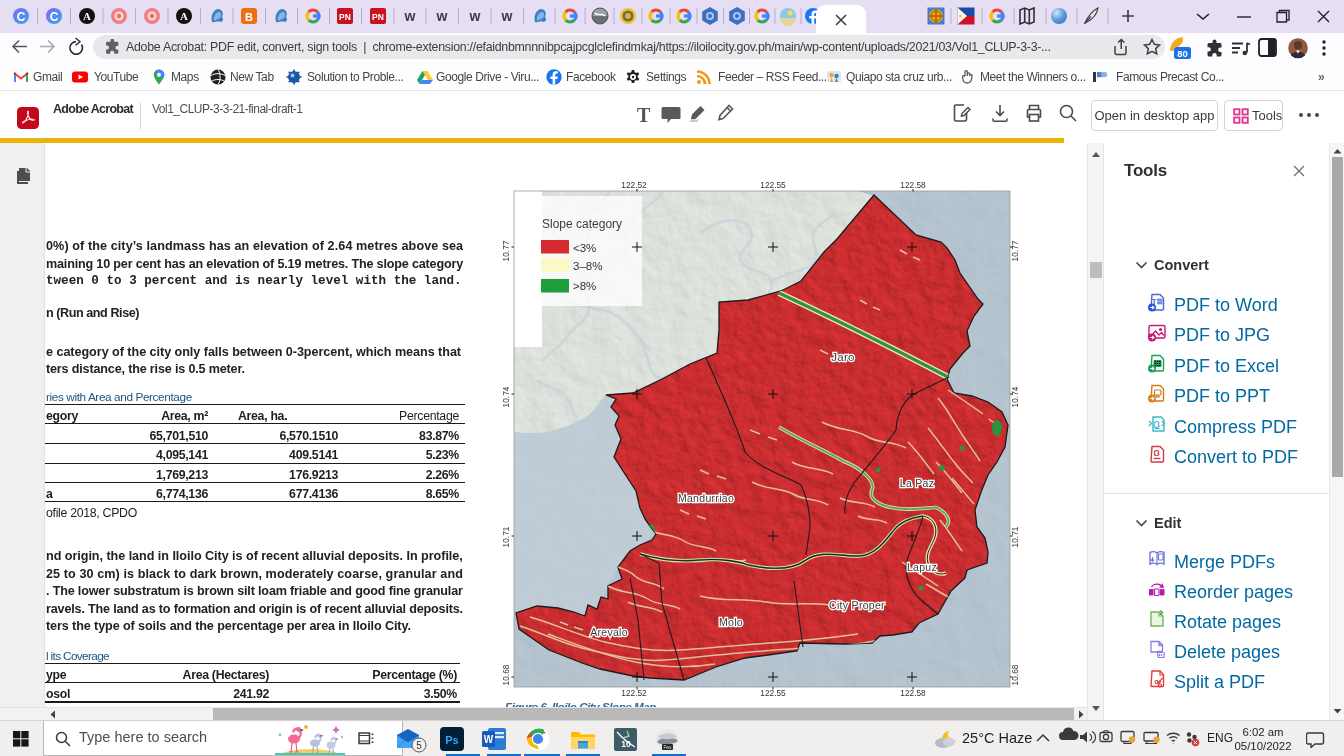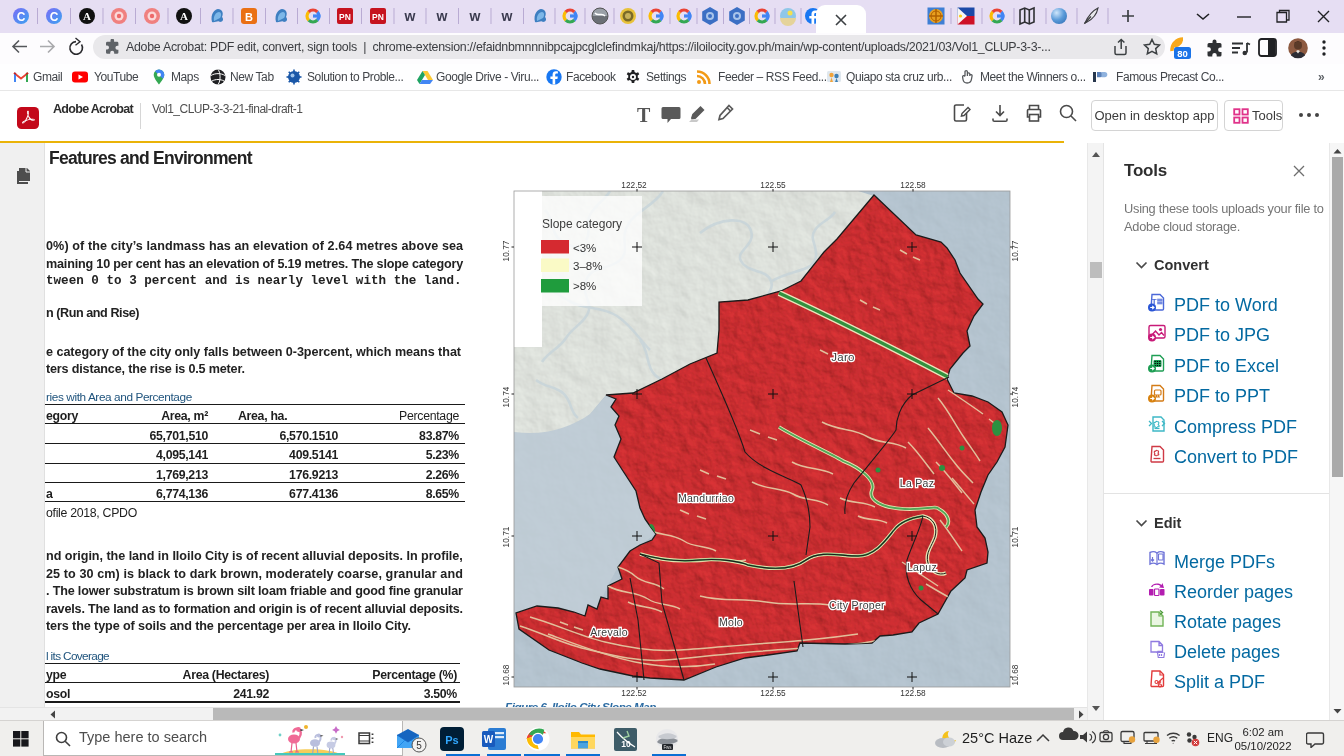--- a/index.html
+++ b/index.html
@@ -16,21 +16,21 @@
   #toolbar { left:0; top:33px; width:1344px; height:31px; background:#fdfcfe; }
   #omnibox { position:absolute; left:93px; top:2px; width:1072px; height:24px; background:#e9e8eb; border-radius:12px; overflow:hidden; }
   #omnitext { position:absolute; left:33px; top:5px; font-size:12.4px; letter-spacing:-0.28px; color:#3b3d41; white-space:nowrap; }
 
   
   #bookmarks { left:0; top:64px; width:1344px; height:27px; background:#fefeff; border-bottom:1px solid #e7e7e7; }
   .bk { position:absolute; top:6px; font-size:12px; letter-spacing:-0.4px; color:#42454a; white-space:nowrap; }
   .bkic { position:absolute; top:5px; width:16px; height:16px; }
 
   
-  #acrohead { left:0; top:91px; width:1064px; height:52px; background:#fff; border-bottom:2px solid #eab308; }
+  #acrohead { left:0; top:91px; width:1064px; height:52px; background:#fff; border-bottom:5px solid #eab308; }
 
   
   #rail { left:0; top:143px; width:45px; height:564px; background:#f0f0f0; border-right:1px solid #e0e0e0;}
   #page { left:45px; top:143px; width:1042px; height:564px; background:#fff; overflow:hidden; }
   .dline { position:absolute; color:#222; font-size:12.6px; font-weight:700; white-space:nowrap; letter-spacing:-0.25px;}
   .cap { position:absolute; color:#21557e; font-size:11.8px; font-weight:400; white-space:nowrap; letter-spacing:-0.4px;}
   .trule { position:absolute; height:1.4px; background:#1a1a1a; }
   .tcell { position:absolute; font-size:12.3px; font-weight:700; color:#1e1e1e; white-space:nowrap; letter-spacing:-0.3px;}
 
   
@@ -409,21 +409,20 @@
     </svg>
   </div>
   <div class="abs" id="rail">
     <svg width="20" height="20" style="position:absolute;left:14px;top:23px" fill="#4d4d4d">
       <path d="M5,2 h8 l3,3 v10 h-11 Z" fill="#4d4d4d"></path>
       <path d="M3,5 h2 v11 h9 v2 h-11 Z" fill="#4d4d4d"></path>
       <path d="M12,2 v4 h4" stroke="#f0f0f0" stroke-width="1" fill="none"></path>
     </svg>
   </div>
   <div class="abs" id="page">
-    <div class="dline" style="left:4px;top:5px;font-size:17.5px;letter-spacing:-0.75px;">Features and Environment</div>
     <div class="dline" style="left:1px;top:96px;letter-spacing:0.09px;">0%) of the city’s landmass has an elevation of 2.64 metres above sea</div>
     <div class="dline" style="left:1px;top:113.5px;letter-spacing:-0.18px;">maining 10 per cent has an elevation of 5.19 metres. The slope category</div>
     <div class="dline" style="left:1px;top:131px;letter-spacing:0;font-family:Liberation Mono, monospace;">tween 0 to 3 percent and is nearly level with the land.</div>
     <div class="dline" style="left:1px;top:163px;letter-spacing:-0.44px;">n (Run and Rise)</div>
     <div class="dline" style="left:1px;top:201.5px;letter-spacing:-0.04px;">e category of the city only falls between 0-3percent, which means that</div>
     <div class="dline" style="left:1px;top:218.5px;letter-spacing:-0.17px;">ters distance, the rise is 0.5 meter.</div>
     <div class="cap" style="left:1px;top:247px;">ries with Area and Percentage</div>
     <div class="trule" style="left:0;top:260.5px;width:420px;"></div>
     <div class="tcell" style="left:1px;top:265.5px;font-weight:700;">egory</div>
     <div class="tcell" style="left:63px;top:265.5px;width:100px;text-align:right;font-weight:700;">Area, m²</div>
@@ -656,21 +655,20 @@
     <div class="abs" style="left:213px;top:0px;width:861px;height:12px;background:#b9b9b9;"></div>
     <svg width="8" height="9" style="position:absolute;left:1077px;top:2px">
         <path d="M2,0.5 L6.5,4.5 L2,8.5 Z" fill="#444"></path>
       </svg>
   </div>
   <div class="abs" id="tools">
     <div class="abs" style="left:20px;top:18px;font-size:17px;font-weight:700;letter-spacing:-0.2px;color:#2e2e2e;">Tools</div>
     <svg width="14" height="14" style="position:absolute;left:188px;top:21px">
         <path d="M2,2 L12,12 M12,2 L2,12" stroke="#6e6e6e" stroke-width="1.3"></path>
       </svg>
-    <div class="abs" style="left:20px;top:57px;font-size:12.8px;letter-spacing:-0.25px;line-height:18px;color:#757575;">Using these tools uploads your file to<br>Adobe cloud storage.</div>
     <svg width="13" height="9" style="position:absolute;left:31px;top:118px">
         <path d="M1.5,1.5 L6.5,6.5 L11.5,1.5" stroke="#4a4a4a" stroke-width="1.7" fill="none"></path>
       </svg>
     <div class="abs" style="left:50px;top:114px;font-size:14.5px;font-weight:700;color:#323232;">Convert</div>
     <svg class="ticon" style="top:149px" viewBox="0 0 20 20">
         <path d="M5,2.5 h8 l3.5,3.5 v11 a1,1 0 0 1 -1,1 h-10.5 a1,1 0 0 1 -1,-1 Z" fill="none" stroke="#4b68d8" stroke-width="1.4"></path>
         <text x="10.5" y="12" font-size="8" font-weight="bold" fill="#4b68d8" text-anchor="middle">T≣</text>
         <circle cx="5" cy="15.5" r="4" fill="#2a56d6"></circle>
         <path d="M3.2,15.5 h3.4 M5.2,13.8 L7,15.5 L5.2,17.2" stroke="#fff" stroke-width="1.1" fill="none"></path>
       </svg>

